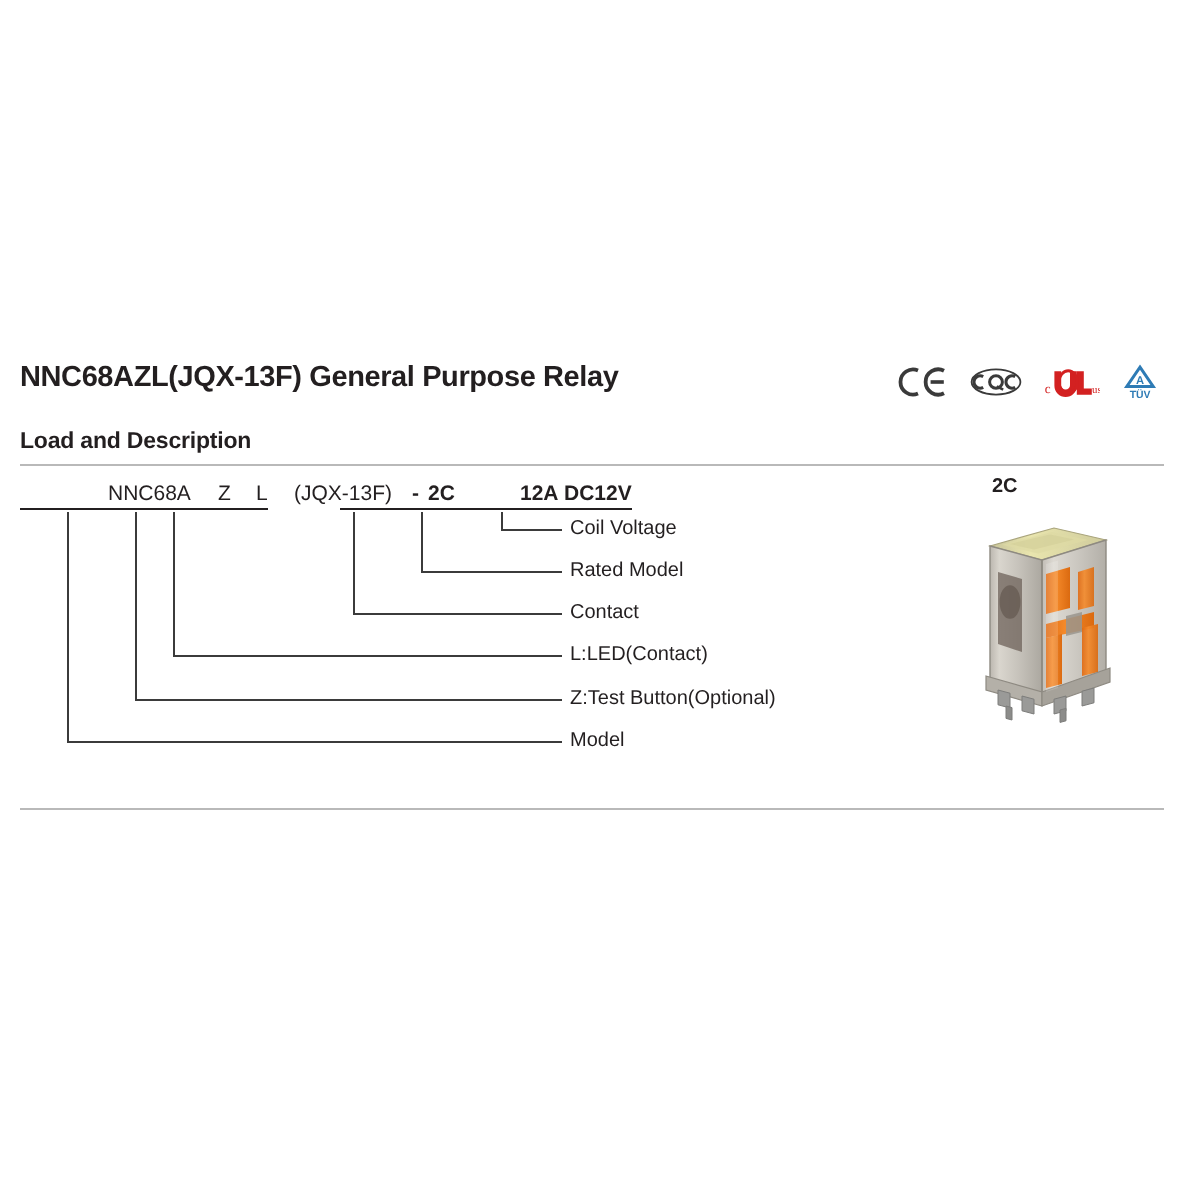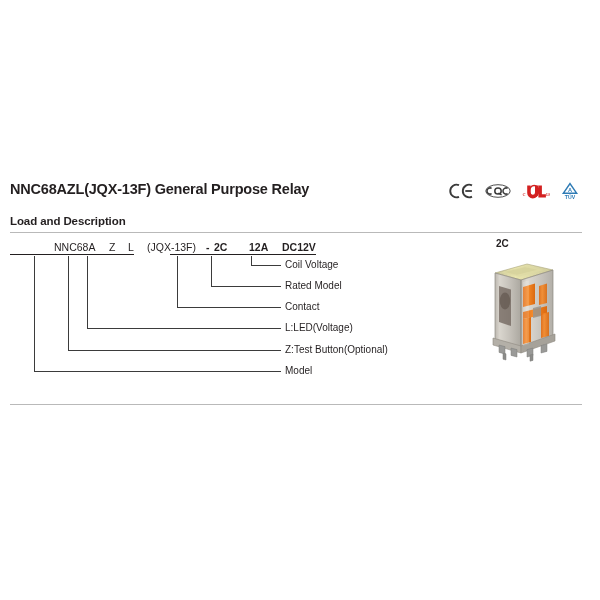--- a/index.html
+++ b/index.html
@@ -194,21 +194,21 @@
 
   <div class="rule rule-top"></div>
 
   <div class="code-line">
     <span class="seg u" style="left:0px;">NNC68A</span>
     <span class="seg u" style="left:55px;">Z</span>
     <span class="seg u" style="left:74px;">L</span>
     <span class="seg" style="left:93px;">(JQX-13F)</span>
     <span class="seg bold" style="left:152px;">-</span>
     <span class="seg u bold" style="left:160px;">2C</span>
-    <span class="seg u bold" style="left:195px;">12A</span>
+    <span class="seg u bold" style="left:206px;">12A</span>
     <span class="seg u bold" style="left:228px;">DC12V</span>
   </div>
 
   <svg class="leaders" viewBox="0 0 600 600">
     <g stroke="#3b3b3b" stroke-width="1" fill="none" shape-rendering="crispEdges">
 
       <path d="M251 256 L251 265 L281 265"></path>
 
       <path d="M211 256 L211 286 L281 286"></path>
 
@@ -218,21 +218,21 @@
 
       <path d="M68 256 L68 350 L281 350"></path>
 
       <path d="M34 256 L34 371 L281 371"></path>
     </g>
   </svg>
 
   <div class="callout" style="left:285px; top:259px;">Coil Voltage</div>
   <div class="callout" style="left:285px; top:280px;">Rated Model</div>
   <div class="callout" style="left:285px; top:301px;">Contact</div>
-  <div class="callout" style="left:285px; top:322px;">L:LED(Voltage)</div>
+  <div class="callout" style="left:285px; top:322px;">L:LED(Contact)</div>
   <div class="callout" style="left:285px; top:344px;">Z:Test Button(Optional)</div>
   <div class="callout" style="left:285px; top:365px;">Model</div>
 
 
   <div class="rule rule-bot"></div>
 
   <div class="photo-caption">2C</div>
 
   <svg class="relay" viewBox="0 0 72 106">
     <defs>

